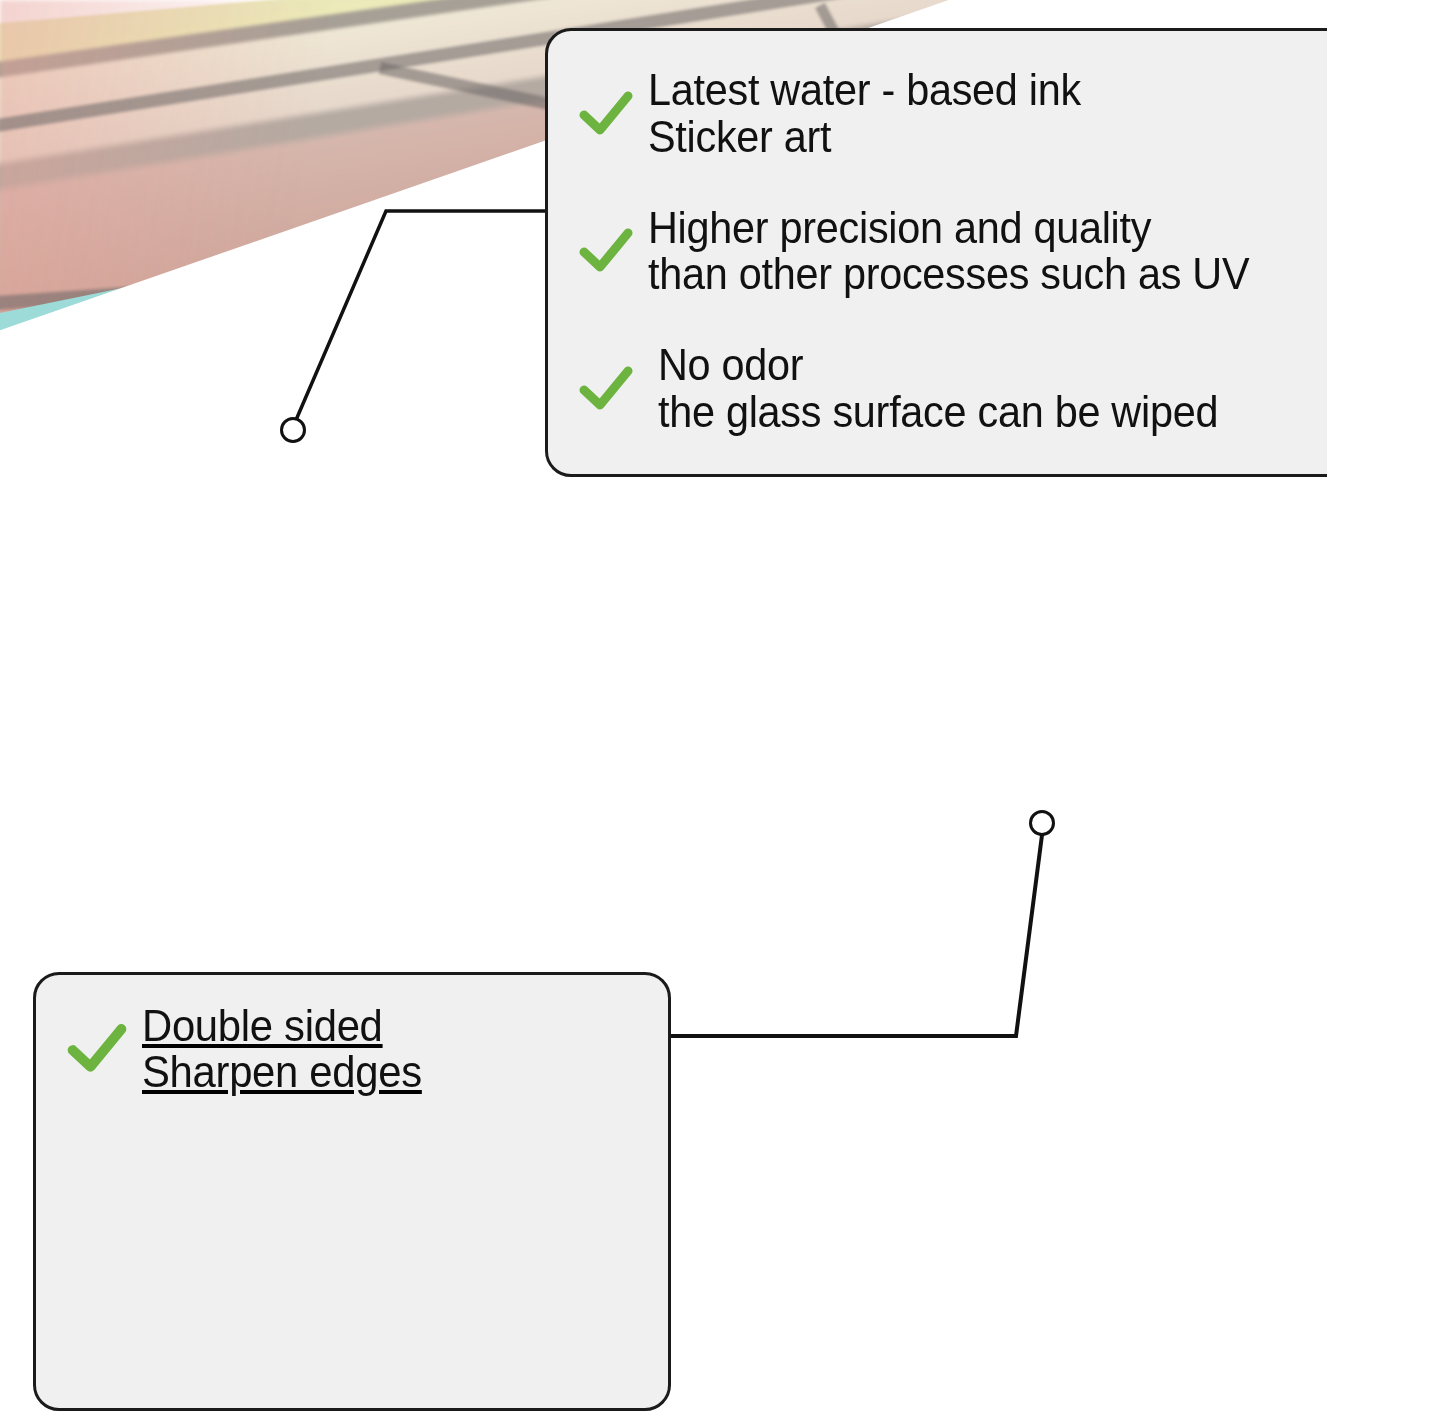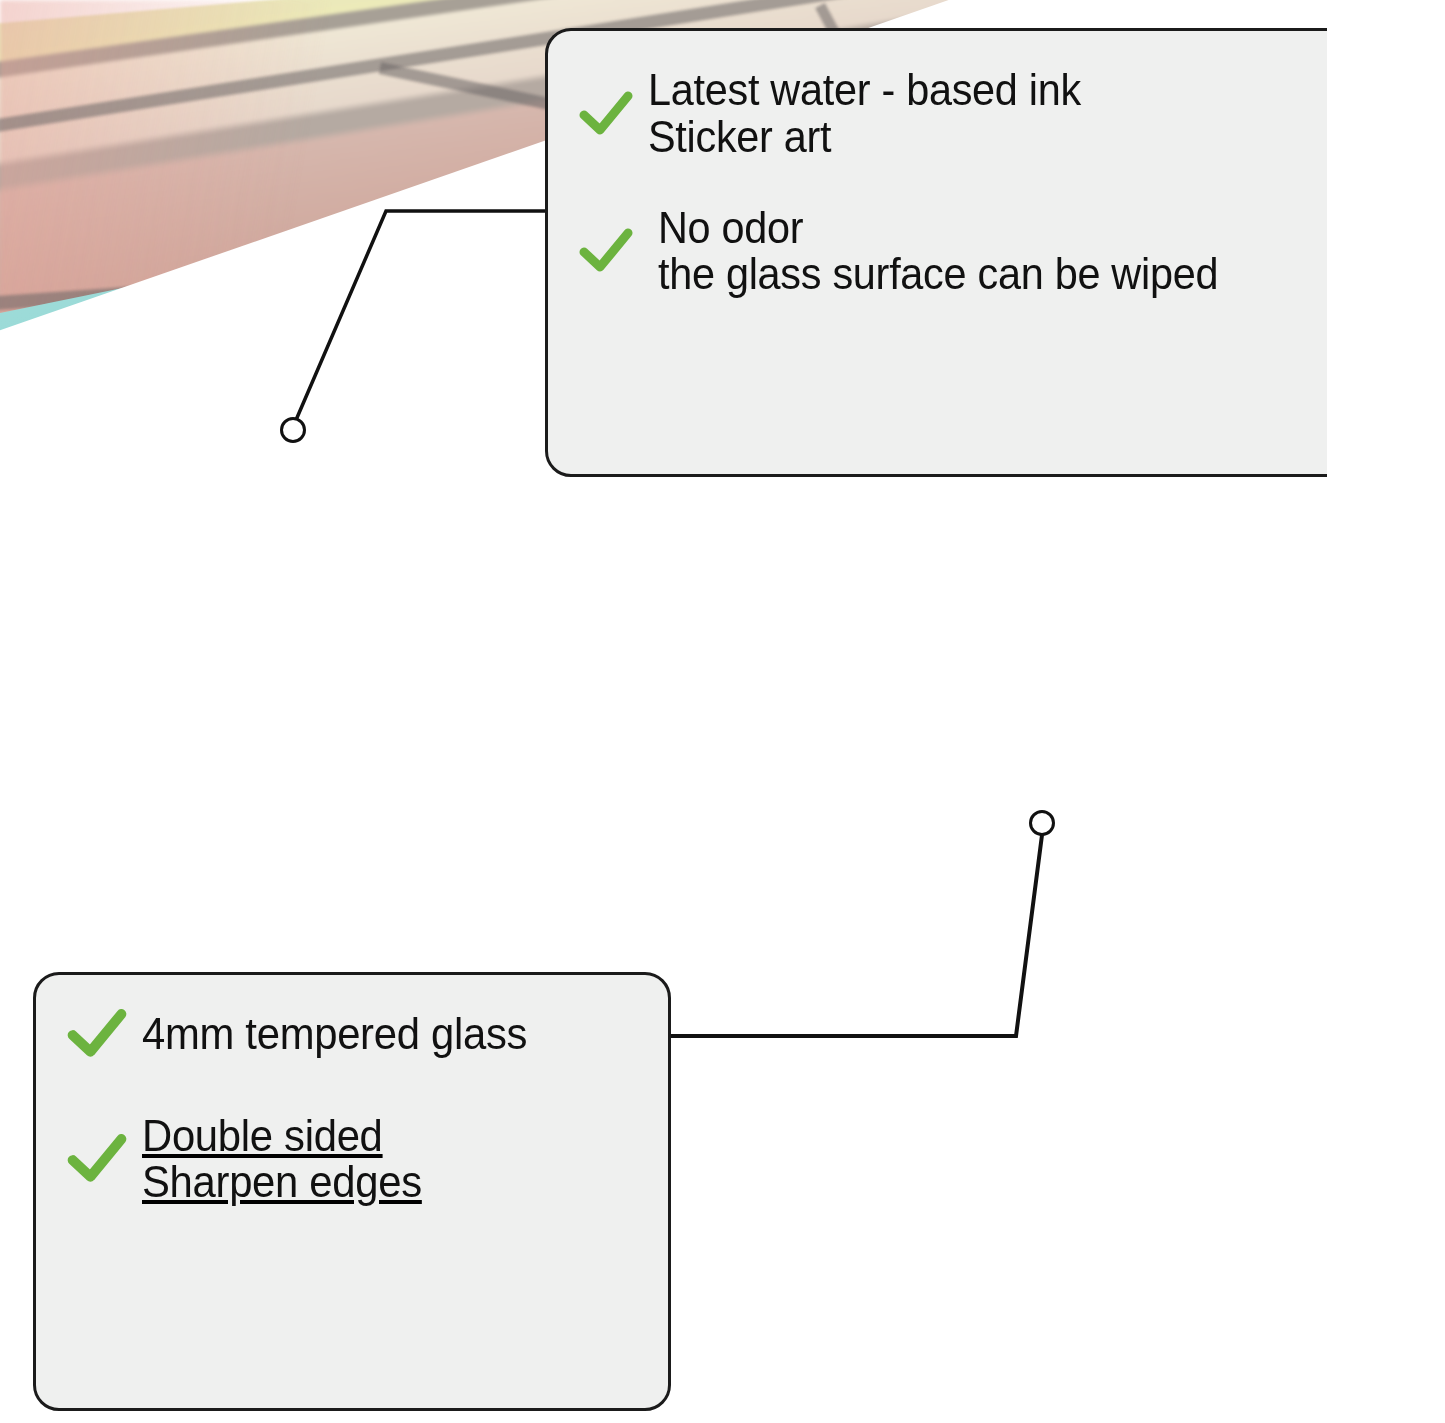--- a/index.html
+++ b/index.html
@@ -350,42 +350,43 @@
     <div class="bullet">
       <svg class="check-icon" viewBox="0 0 56 56">
         <path d="M6 29 L22 44 L50 10" fill="none" stroke="#6CB33F" stroke-width="9" stroke-linecap="round" stroke-linejoin="round"></path>
       </svg>
       <div class="bullet-text">
         <span class="line">Latest water - based ink</span>
         <span class="line">Sticker art</span>
       </div>
     </div>
 
+    <div class="bullet">
+      <svg class="check-icon" viewBox="0 0 56 56">
+        <path d="M6 29 L22 44 L50 10" fill="none" stroke="#6CB33F" stroke-width="9" stroke-linecap="round" stroke-linejoin="round"></path>
+      </svg>
+      <div class="bullet-text">
+        <span class="line">Higher precision and quality</span>
+        <span class="line">than other processes such as UV</span>
+      </div>
+    </div>
 
     <div class="bullet">
       <svg class="check-icon" viewBox="0 0 56 56">
         <path d="M6 29 L22 44 L50 10" fill="none" stroke="#6CB33F" stroke-width="9" stroke-linecap="round" stroke-linejoin="round"></path>
       </svg>
       <div class="bullet-text">
         <span class="line">No odor</span>
         <span class="line">the glass surface can be wiped</span>
       </div>
     </div>
   </div>
 
   <div id="callout-bottom" class="callout">
 
-    <div class="bullet">
-      <svg class="check-icon" viewBox="0 0 56 56">
-        <path d="M6 29 L22 44 L50 10" fill="none" stroke="#6CB33F" stroke-width="9" stroke-linecap="round" stroke-linejoin="round"></path>
-      </svg>
-      <div class="bullet-text">
-        <span class="line">4mm tempered glass</span>
-      </div>
-    </div>
 
 
     <div class="bullet">
       <svg class="check-icon" viewBox="0 0 56 56">
         <path d="M6 29 L22 44 L50 10" fill="none" stroke="#6CB33F" stroke-width="9" stroke-linecap="round" stroke-linejoin="round"></path>
       </svg>
       <div class="bullet-text">
         <span class="line">Double sided</span>
         <span class="line">Sharpen edges</span>
       </div>

